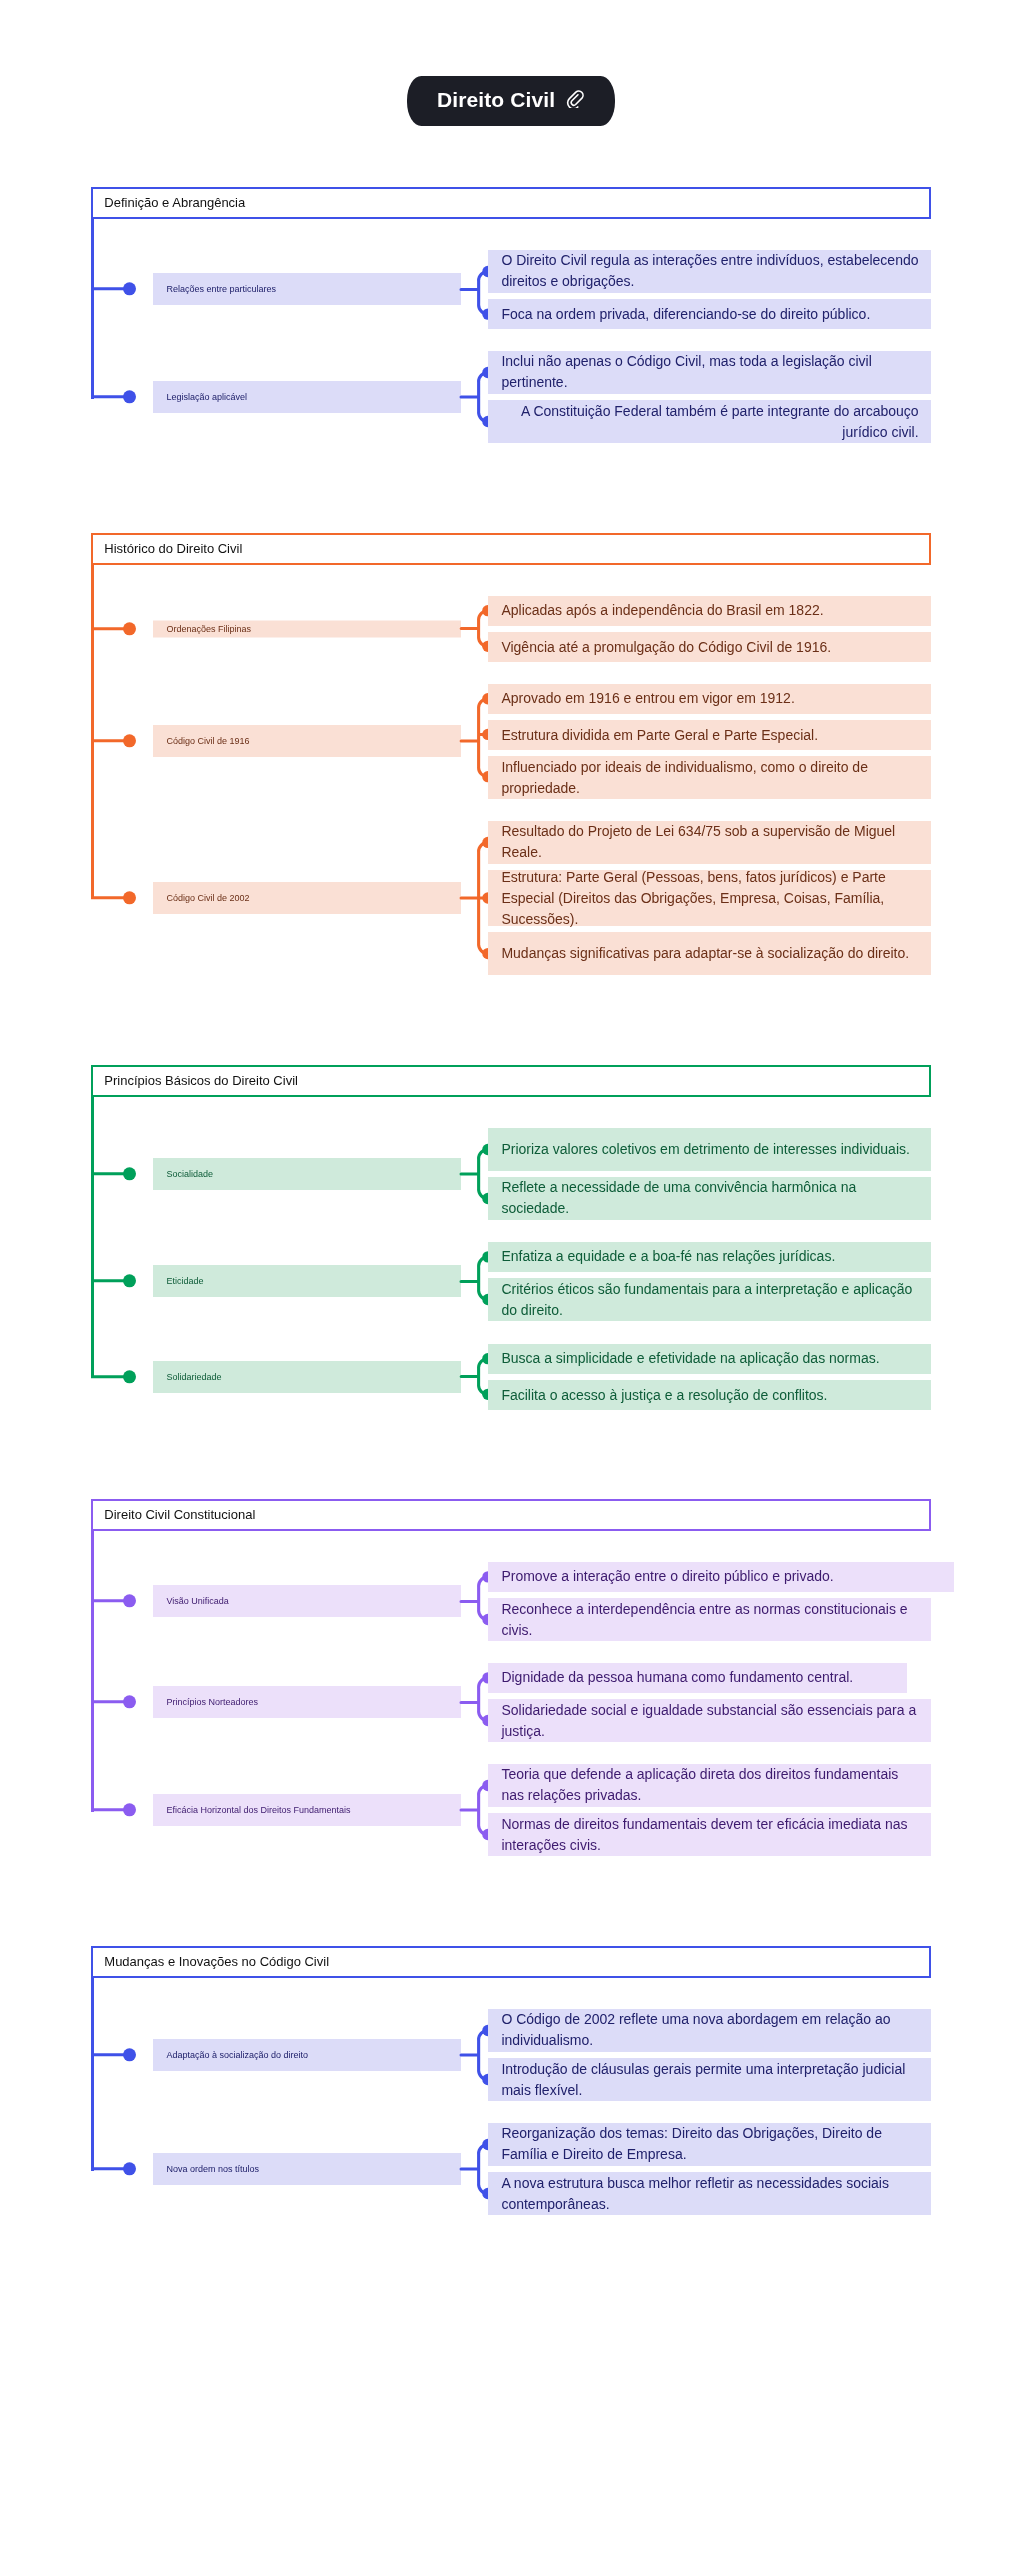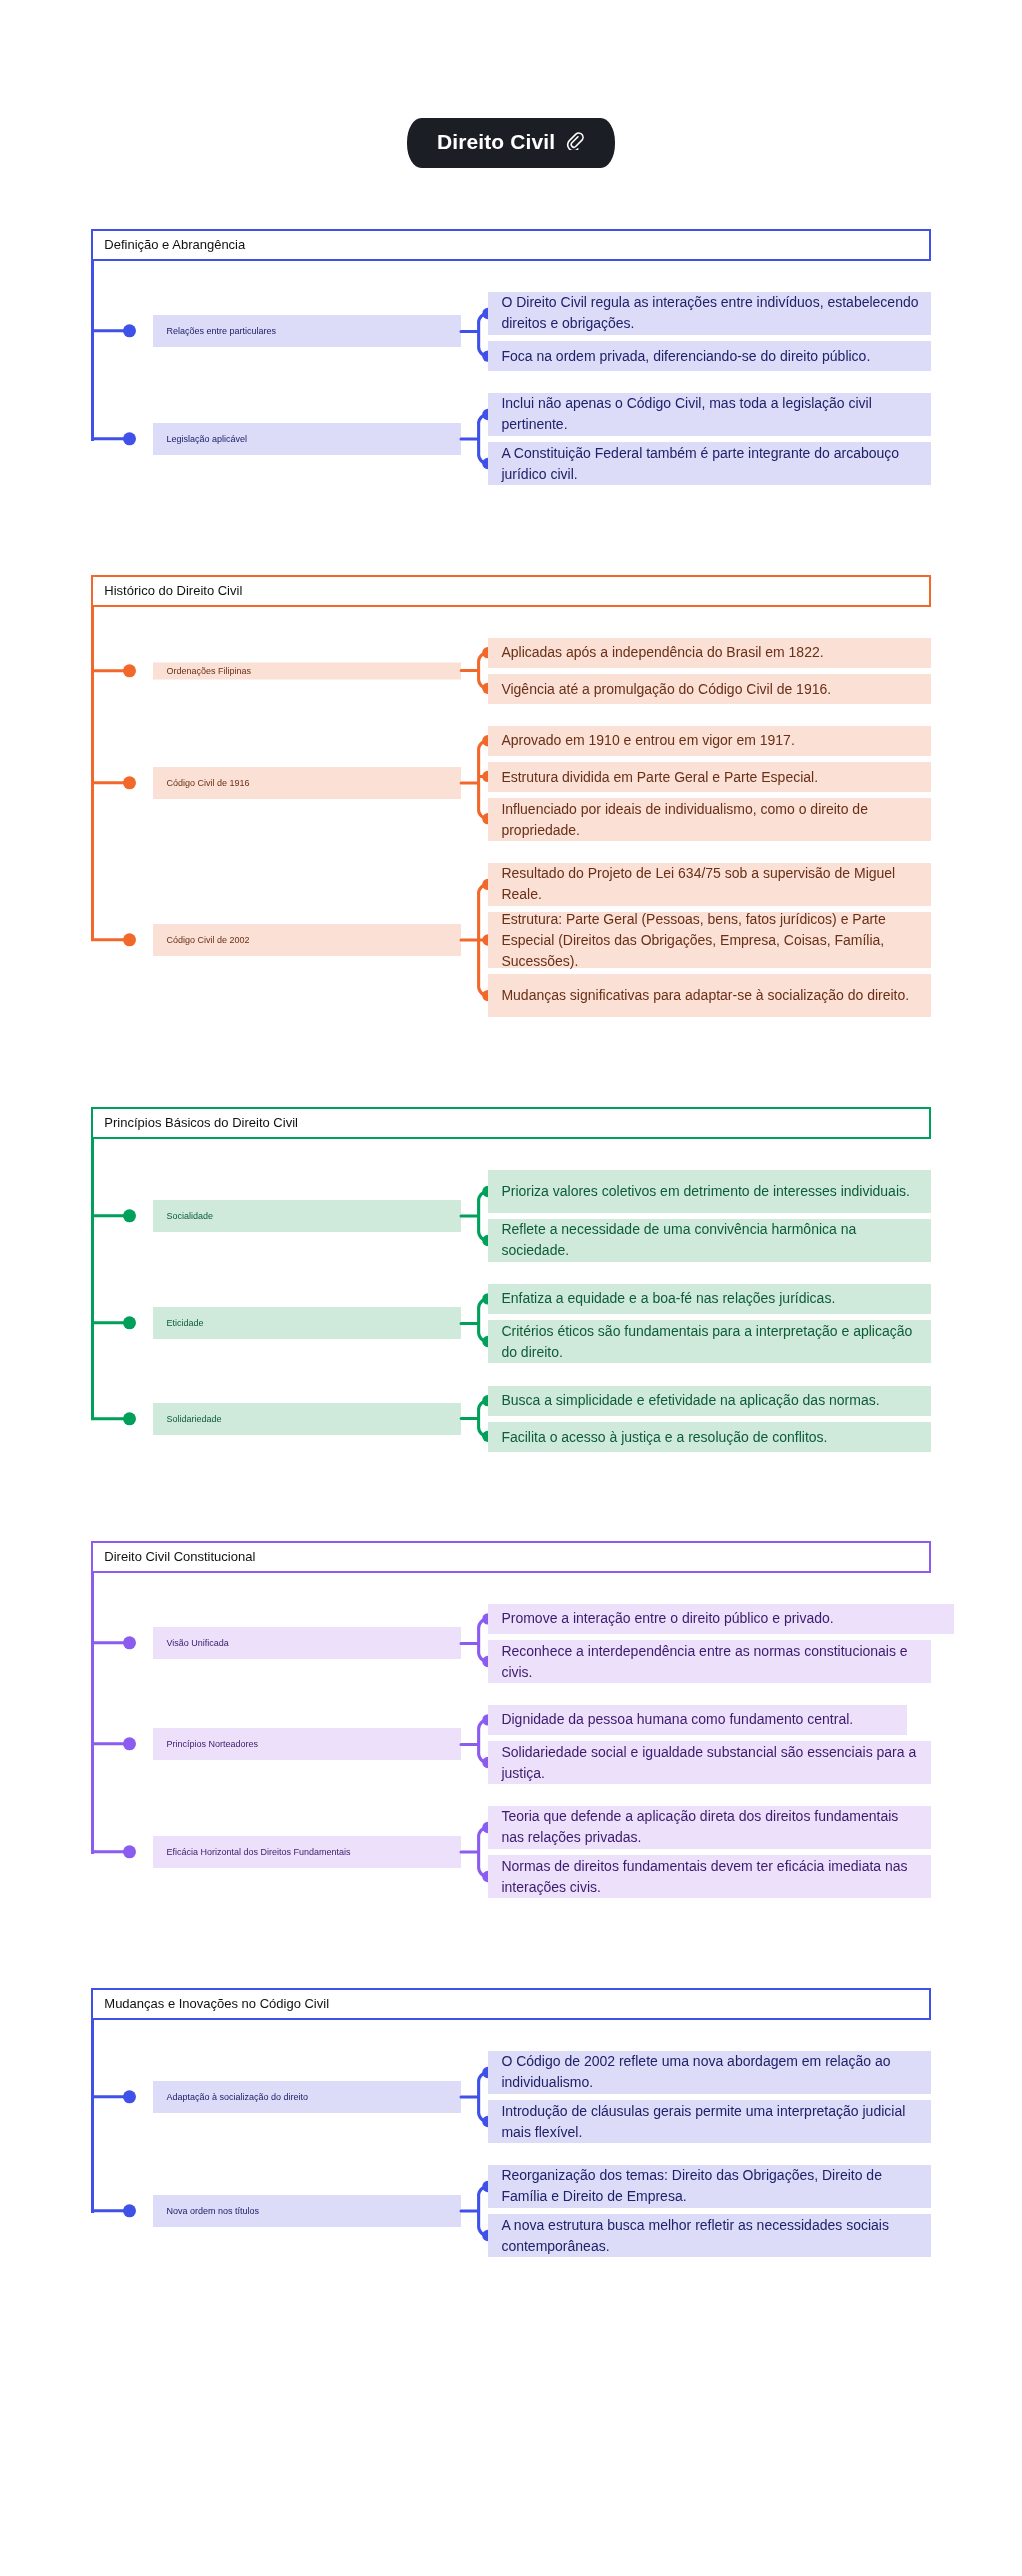--- a/index.html
+++ b/index.html
@@ -20,21 +20,21 @@
     width: 1022px;
     min-height: 2631px;
     background: #ffffff;
     box-sizing: border-box;
   }
 
   
   .title-wrap {
     display: flex;
     justify-content: center;
-    padding-top: 118px;
+    padding-top: 76px;
   }
   .title-pill {
     position: relative;
     background: #1c1e26;
     color: #ffffff;
     padding: 13.4px 30px 15.5px 30px;
     border-radius: 14.4px / 24px;
     display: flex;
     align-items: center;
     gap: 11.3px;
@@ -261,21 +261,21 @@
                   <path d="M 0 89 H 16 M 16 89 M 34 59.5 V 118.5 M 33.9 59.5 A 18 18 0 0 1 52 41.5 M 33.9 118.5 A 18 18 0 0 0 52 136.5 M 0 89 H 34" fill="none" stroke="#3f51e8" stroke-width="6" stroke-linecap="round"></path>
                   <circle cx="52" cy="41.5" r="11" fill="#3f51e8"></circle>
                   <circle cx="52" cy="136.5" r="11" fill="#3f51e8"></circle>
                 </svg>
               </div>
             </div>
             <div class="leaf-col">
               <div class="leaf-box" style="height: 43px; width: 443px;">
                 <span class="leaf-text">Inclui não apenas o Código Civil, mas toda a legislação civil pertinente.</span>
               </div>
-              <div class="leaf-box" style="height: 43px; width: 443px; margin-top: 6.2px;">
+              <div class="leaf-box" style="height: 43px; width: 443px; margin-top: 6.2px; text-align: right;">
                 <span class="leaf-text">A Constituição Federal também é parte integrante do arcabouço jurídico civil.</span>
               </div>
             </div>
           </div>
         </div>
       </div>
       <div class="section-gap"></div>
       <div class="section" style="--accent: #f2682a; --soft: #fae0d5; --ink: #6b2f17;">
         <div class="section-header">
           <span class="section-header-title">Histórico do Direito Civil</span>
@@ -325,21 +325,21 @@
                 <svg width="27" height="114" viewBox="0 0 52 222">
                   <path d="M 0 111 H 16 M 16 111 M 34 46.75 V 162.5 M 33.9 46.75 A 18 18 0 0 1 52 28.75 M 33.9 162.5 A 18 18 0 0 0 52 180.5 M 34 98.25 H 52 M 0 111 H 34" fill="none" stroke="#f2682a" stroke-width="6" stroke-linecap="round"></path>
                   <circle cx="52" cy="28.75" r="11" fill="#f2682a"></circle>
                   <circle cx="52" cy="98.25" r="11" fill="#f2682a"></circle>
                   <circle cx="52" cy="180.5" r="11" fill="#f2682a"></circle>
                 </svg>
               </div>
             </div>
             <div class="leaf-col">
               <div class="leaf-box" style="height: 30px; width: 443px;">
-                <span class="leaf-text">Aprovado em 1910 e entrou em vigor em 1917.</span>
+                <span class="leaf-text">Aprovado em 1916 e entrou em vigor em 1912.</span>
               </div>
               <div class="leaf-box" style="height: 30px; width: 443px; margin-top: 6.2px;">
                 <span class="leaf-text">Estrutura dividida em Parte Geral e Parte Especial.</span>
               </div>
               <div class="leaf-box" style="height: 43px; width: 443px; margin-top: 6.2px;">
                 <span class="leaf-text">Influenciado por ideais de individualismo, como o direito de propriedade.</span>
               </div>
             </div>
           </div>
           <div class="branch" style="position: absolute; left: 0px; right: 0px; top: 256px; height: 154px;">

